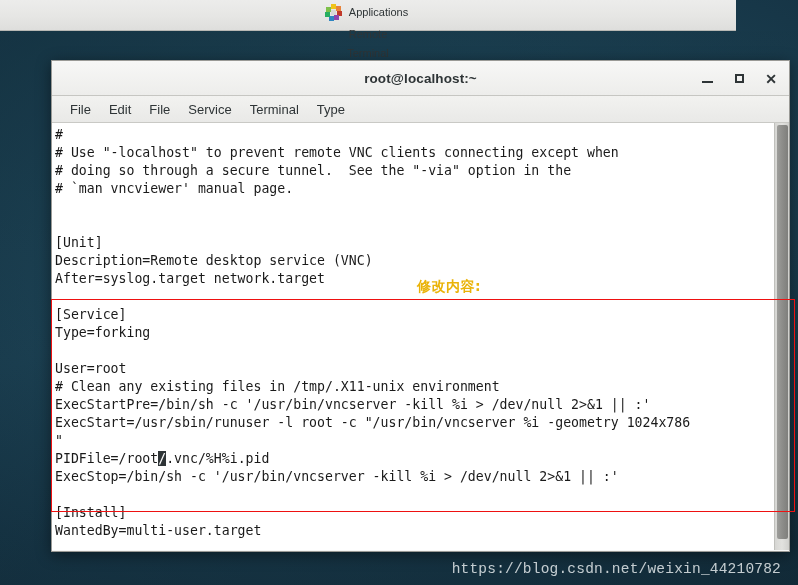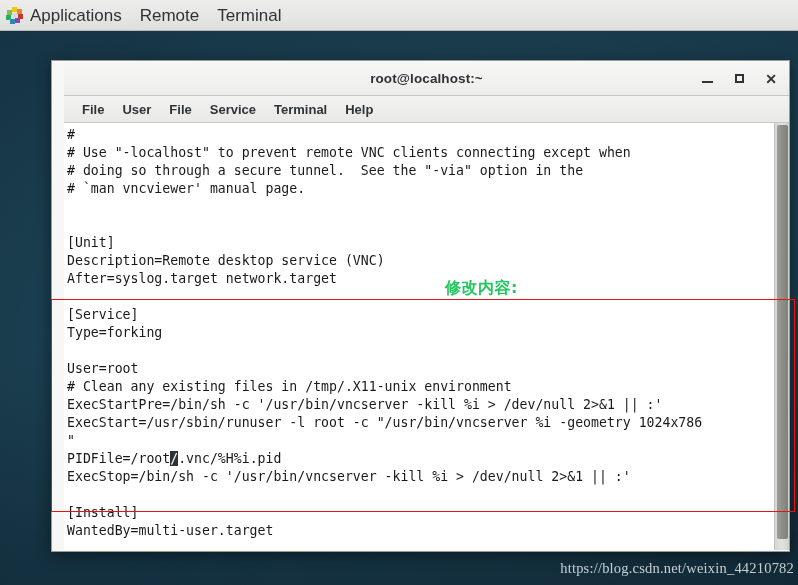--- a/index.html
+++ b/index.html
@@ -28,28 +28,29 @@
     left: 0; top: 31px;
     width: 798px; height: 554px;
     background: linear-gradient(160deg, rgba(20,50,64,0.55) 0%, rgba(26,62,76,0.05) 40%, rgba(14,34,45,0.55) 100%);
     pointer-events: none;
   }
 
   
   #top-panel {
     position: absolute;
     left: 0; top: 0;
-    width: 798px; height: 31px;
+    width: 736px; height: 31px;
     background: linear-gradient(180deg, #ececeb 0%, #e6e6e4 55%, #dededc 100%);
     border-bottom: 1px solid #b8b8b4;
     box-sizing: border-box;
     display: flex;
     align-items: center;
-    font-size: 17px;
-    color: #2e3436;
+    font-size: 11px;
+    color: #2e3436;
+    flex-direction: column;
   }
   .panel-item {
     padding: 4px 9px;
     line-height: 1;
     white-space: nowrap;
   }
   #apps-item {
     display: flex;
     align-items: center;
     gap: 7px;
@@ -79,21 +80,20 @@
   #terminal-window {
     position: absolute;
     left: 51px;
     top: 60px;
     width: 739px;
     height: 492px;
     background: #f7f7f6;
     border: 1px solid #9a9a96;
     box-sizing: border-box;
     box-shadow: 0 3px 14px rgba(0,0,0,0.45);
-    padding-left: 12px;
   }
   #titlebar {
     position: relative;
     height: 35px;
     background: linear-gradient(180deg, #f7f7f6 0%, #ededeb 100%);
     border-bottom: 1px solid #c6c6c2;
     box-sizing: border-box;
     display: flex;
     align-items: center;
     justify-content: center;
@@ -151,21 +151,20 @@
     display: flex;
     align-items: center;
     padding-left: 9px;
     font-size: 13px;
     color: #2e3436;
   }
   .menu-item {
     padding: 3px 9px;
     line-height: 1;
     white-space: nowrap;
-    font-weight: bold;
   }
 
   
   #term-body {
     position: relative;
     height: calc(100% - 63px);
     background: #ffffff;
     overflow: hidden;
   }
   #term-text {
@@ -215,36 +214,36 @@
     left: 51px;
     top: 299px;
     width: 744px;
     height: 213px;
     border: 1.6px solid #ee1111;
     box-sizing: border-box;
     pointer-events: none;
   }
   #annot-label {
     position: absolute;
-    left: 445px;
+    left: 417px;
     top: 278px;
     font-family: "DejaVu Sans", sans-serif;
-    font-size: 16px;
+    font-size: 14px;
     font-weight: bold;
-    color: #22c55e;
+    color: #eab308;
     white-space: nowrap;
     letter-spacing: 0.5px;
   }
 
   
   #watermark {
     position: absolute;
-    right: 4px;
+    right: 17px;
     bottom: 8px;
-    font-family: Liberation Serif, serif;
+    font-family: Liberation Mono, monospace;
     font-size: 14.5px;
     color: rgba(236, 240, 241, 0.82);
     white-space: nowrap;
     letter-spacing: 0.2px;
   }
 </style>
 </head>
 <body>
 
 <div id="desktop"></div>
@@ -284,25 +283,25 @@
         <span class="maximize-glyph"></span>
       </span>
       <span class="win-btn">
         <span class="close-glyph">✕</span>
       </span>
     </div>
   </div>
 
   <div id="menubar">
     <div class="menu-item"><span>File</span></div>
-    <div class="menu-item"><span>User</span></div>
+    <div class="menu-item"><span>Edit</span></div>
     <div class="menu-item"><span>File</span></div>
     <div class="menu-item"><span>Service</span></div>
     <div class="menu-item"><span>Terminal</span></div>
-    <div class="menu-item"><span>Help</span></div>
+    <div class="menu-item"><span>Type</span></div>
   </div>
 
   <div id="term-body">
     <div id="term-text"><div class="tline">#</div><div class="tline"># Use "-localhost" to prevent remote VNC clients connecting except when</div><div class="tline"># doing so through a secure tunnel.  See the "-via" option in the</div><div class="tline"># `man vncviewer' manual page.</div><div class="tline">&nbsp;</div><div class="tline">&nbsp;</div><div class="tline">[Unit]</div><div class="tline">Description=Remote desktop service (VNC)</div><div class="tline">After=syslog.target network.target</div><div class="tline">&nbsp;</div><div class="tline">[Service]</div><div class="tline">Type=forking</div><div class="tline">&nbsp;</div><div class="tline">User=root</div><div class="tline"># Clean any existing files in /tmp/.X11-unix environment</div><div class="tline">ExecStartPre=/bin/sh -c '/usr/bin/vncserver -kill %i &gt; /dev/null 2&gt;&amp;1 || :'</div><div class="tline">ExecStart=/usr/sbin/runuser -l root -c "/usr/bin/vncserver %i -geometry 1024x786</div><div class="tline">"</div><div class="tline">PIDFile=/root<span class="cursor-block">/</span>.vnc/%H%i.pid</div><div class="tline">ExecStop=/bin/sh -c '/usr/bin/vncserver -kill %i &gt; /dev/null 2&gt;&amp;1 || :'</div><div class="tline">&nbsp;</div><div class="tline">[Install]</div><div class="tline">WantedBy=multi-user.target</div></div>
     <div id="term-scrollbar">
       <div id="term-scroll-thumb"></div>
     </div>
   </div>
 
 </div>

